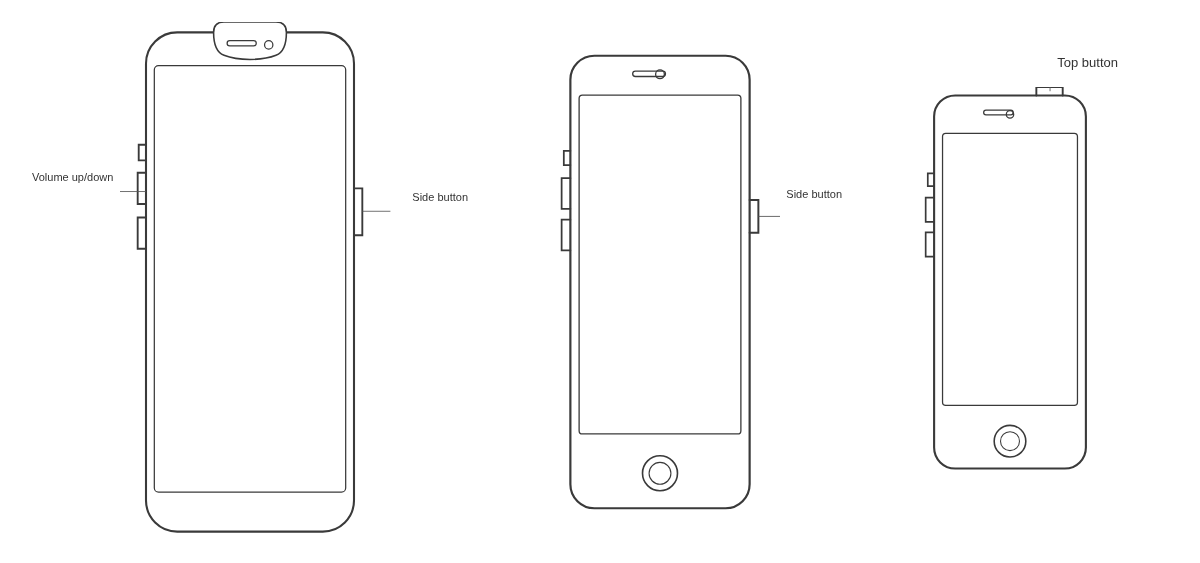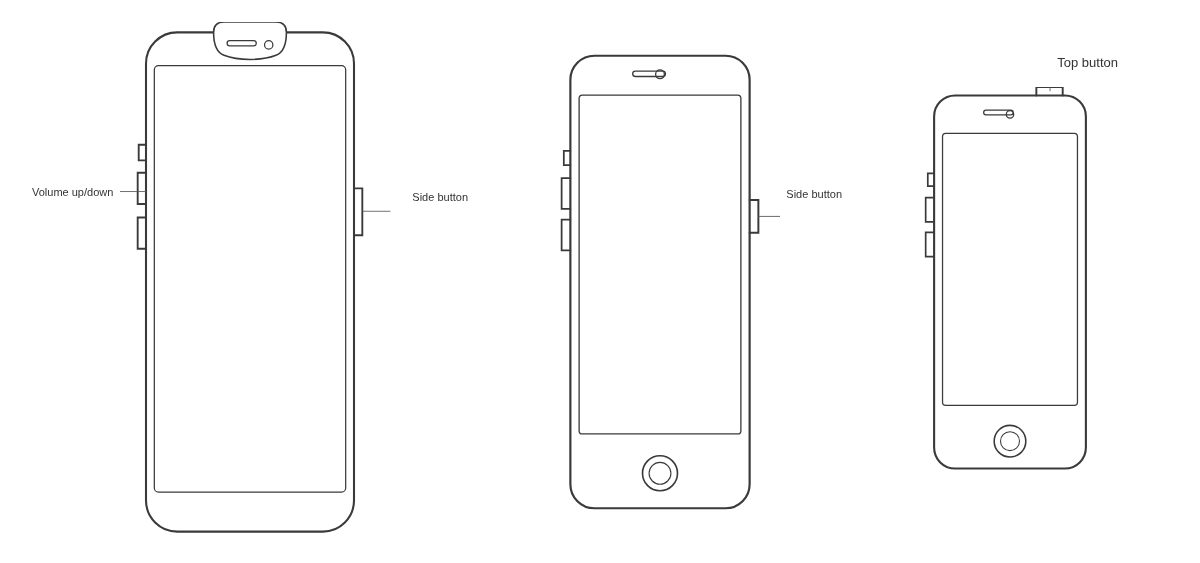--- a/index.html
+++ b/index.html
@@ -39,21 +39,20 @@
 
     .phone1-svg {
       width: 100%;
       height: 100%;
     }
 
     .phone1-label-volume {
       left: -52px;
       top: 155px;
       text-align: right;
-      margin-top: 15px;
     }
 
     .phone1-label-side {
       right: -55px;
       top: 175px;
     }
 
     
     .phone2-container {
       position: relative;

